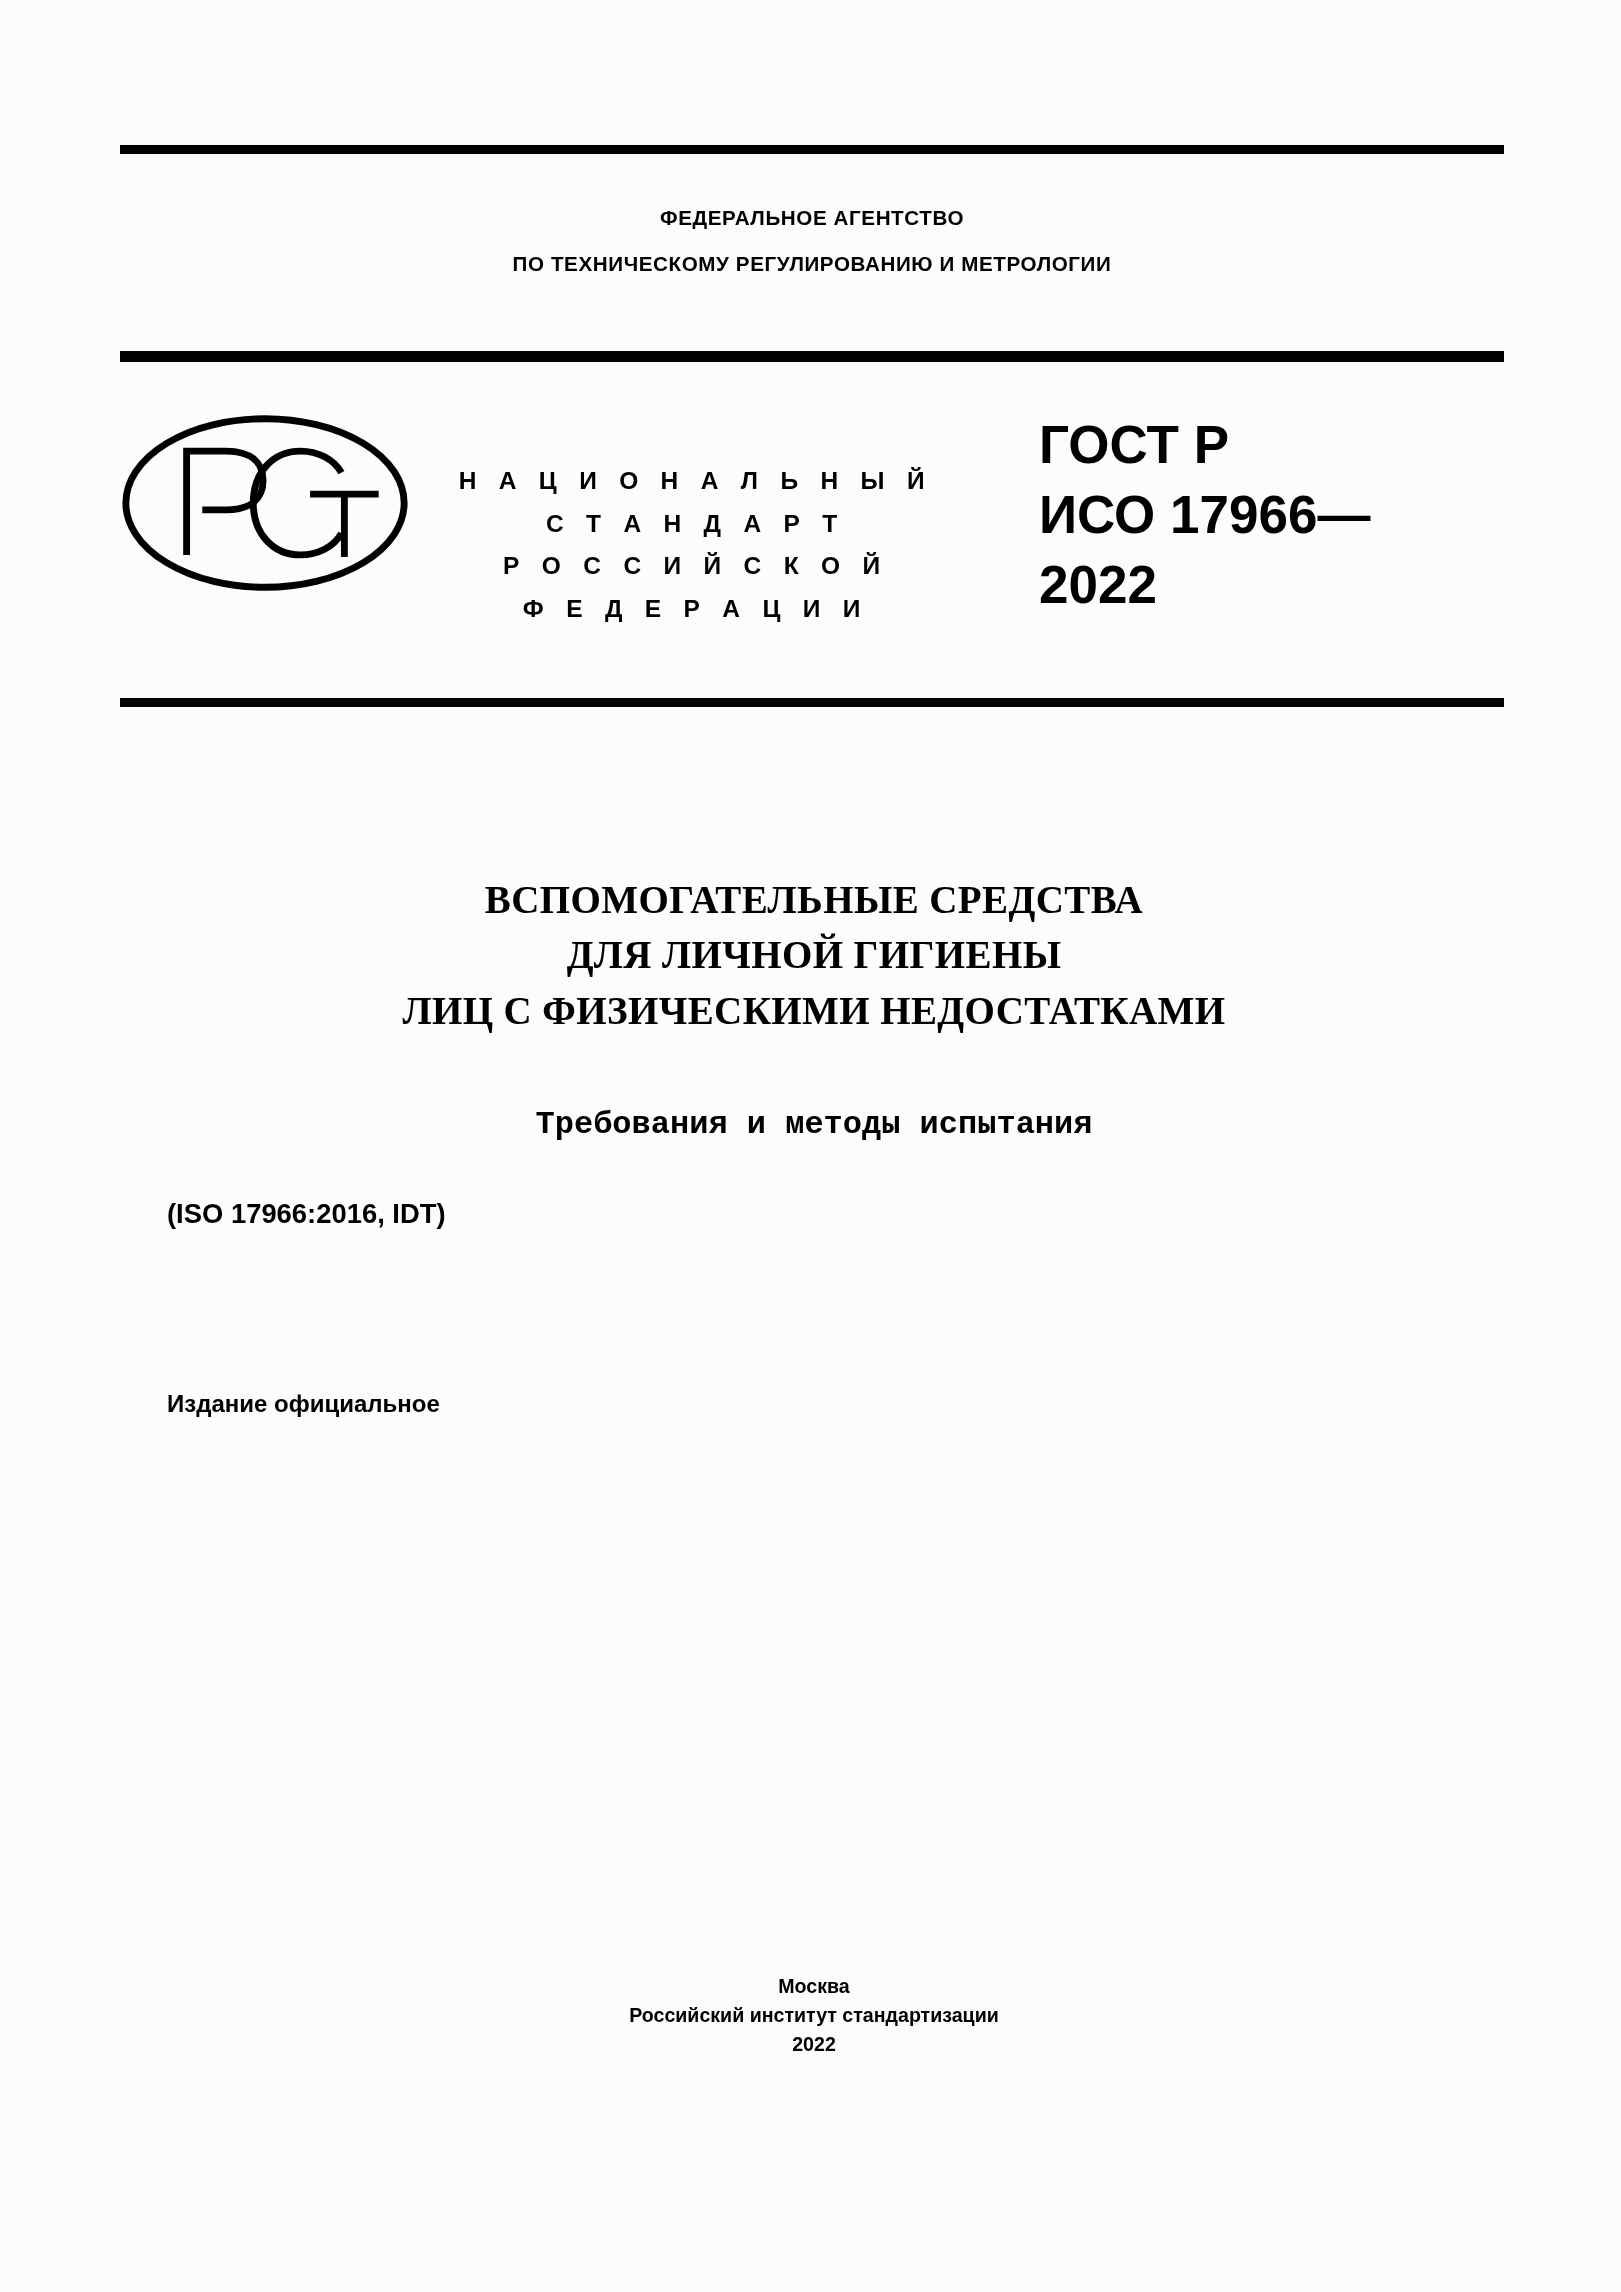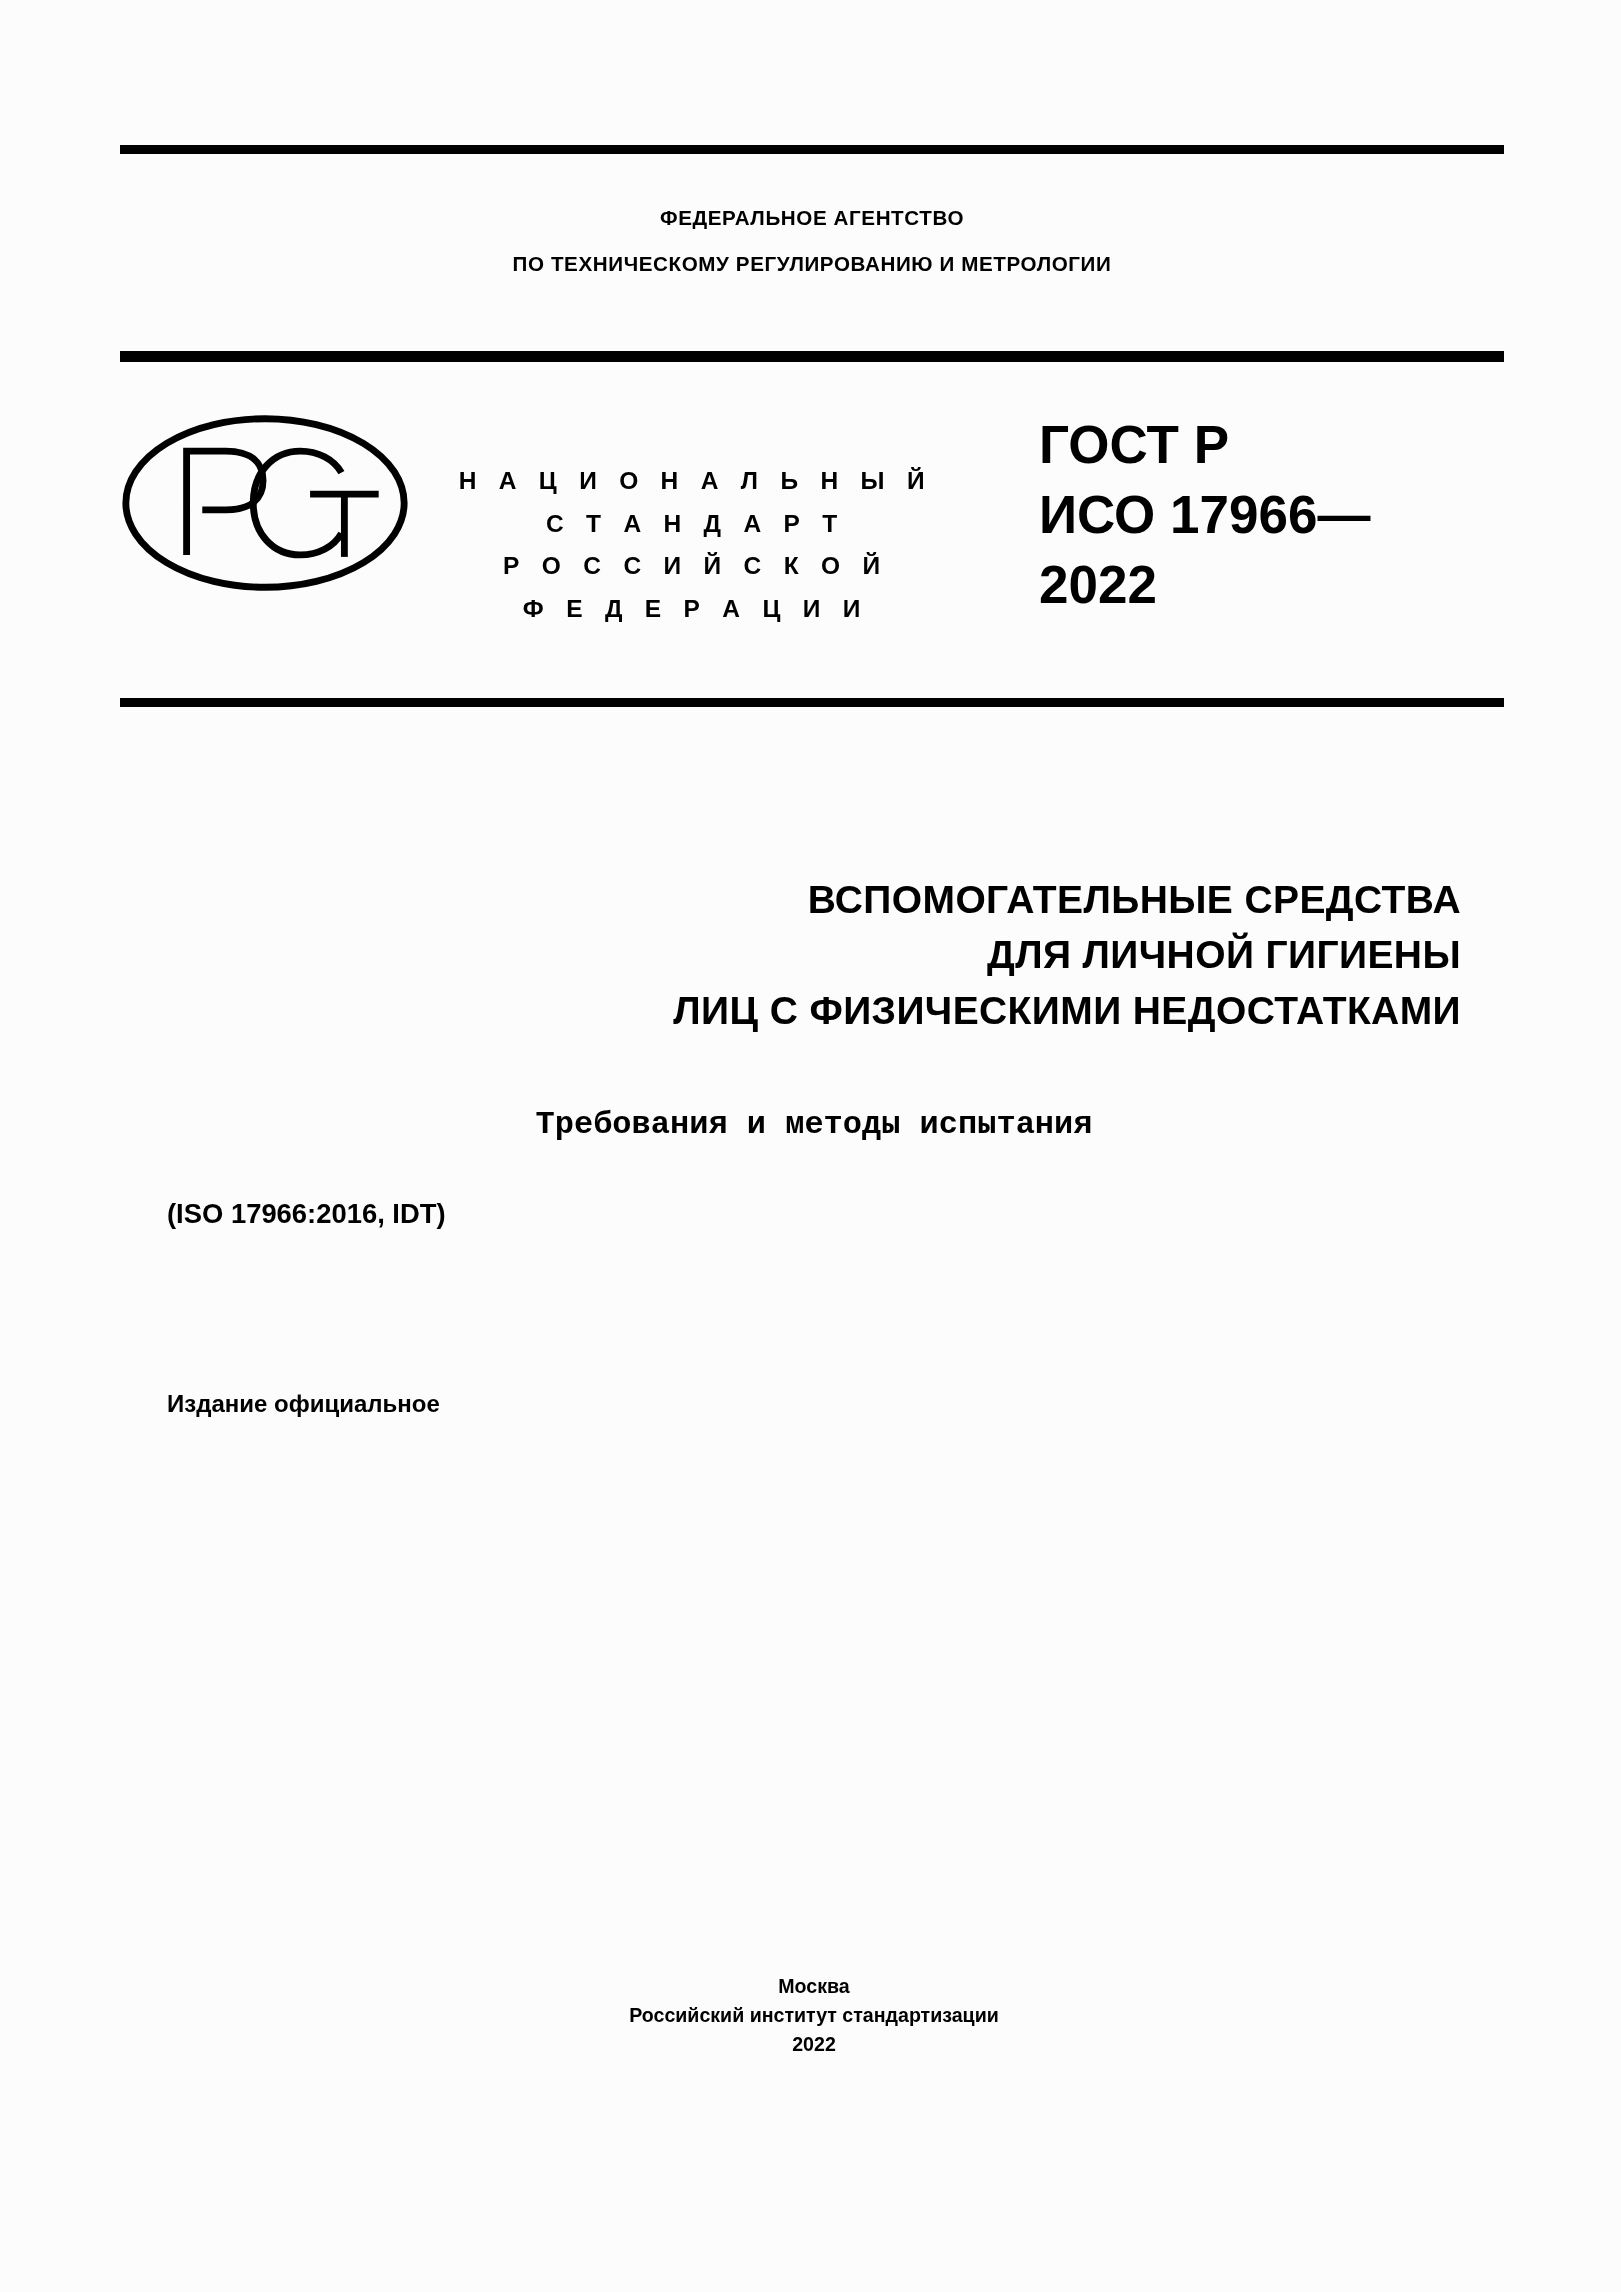--- a/index.html
+++ b/index.html
@@ -83,25 +83,26 @@
     font-size: 53px;
     line-height: 1.32;
   }
 
   
   .title {
     position: absolute;
     left: 167px;
     top: 872px;
     width: 1294px;
-    text-align: right;
+    text-align: center;
     font-weight: bold;
     font-size: 39px;
     line-height: 1.42;
     letter-spacing: 0.4px;
+    font-family: Liberation Serif, serif;
   }
   .title span { display: block; }
 
   .subtitle {
     position: absolute;
     left: 167px;
     top: 1106px;
     width: 1294px;
     text-align: center;
     font-weight: bold;

